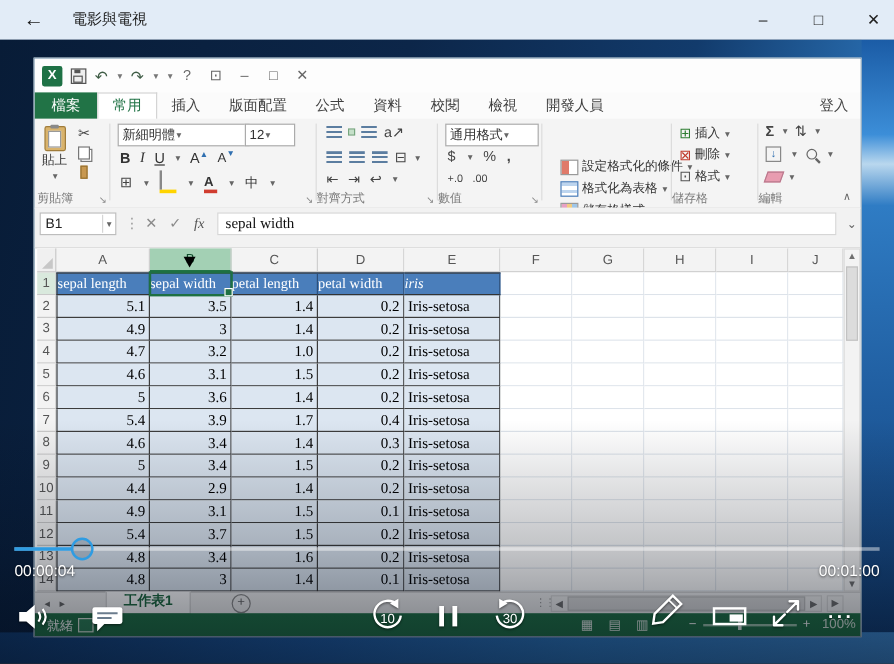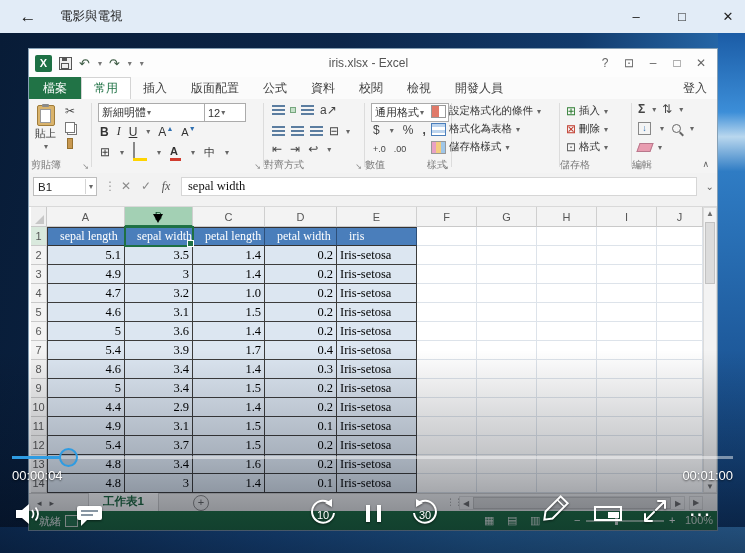--- a/index.html
+++ b/index.html
@@ -88,21 +88,21 @@
   .gridwrap{position:absolute;left:2px;top:158px;width:672px;height:286px;background:#fff;display:grid;
     grid-template-columns:16px 78px 68px 72px 72px 80px 60px 60px 60px 60px 46px;
     grid-template-rows:20px repeat(14,19px);}
   .corner{background:#f0f0f0;border-right:1px solid #c9c9c9;border-bottom:1px solid #c9c9c9;position:relative;box-sizing:border-box;}
   .corner::after{content:'';position:absolute;right:2px;bottom:2px;border-left:9px solid transparent;border-bottom:9px solid #c7c7c7;}
   .ch,.rh{background:#f3f3f3;border-right:1px solid #cfcfcf;border-bottom:1px solid #c9c9c9;box-sizing:border-box;
     display:flex;align-items:center;justify-content:center;font-size:11px;color:#565656;}
   .ch.sel{background:#a3d0b4;color:#14512f;border-bottom:2px solid #217346;position:relative;}
   .rh.sel{background:#d9e9dd;}
   .hc{background:#4a7ebb;color:#fff;font-family:"Liberation Serif",serif;font-size:12px;display:flex;align-items:center;
-    padding-left:12px;border-right:1px solid #2d4f79;border-bottom:1px solid #333;border-top:1px solid #333;box-sizing:border-box;position:relative;}
+    padding-left:0;border-right:1px solid #2d4f79;border-bottom:1px solid #333;border-top:1px solid #333;box-sizing:border-box;position:relative;}
   .dc{background:#dce6f1;font-family:"Liberation Serif",serif;font-size:12.5px;color:#000;display:flex;align-items:center;
     border-right:1px solid #3c3c3c;border-bottom:1px solid #3c3c3c;box-sizing:border-box;}
   .dc.num{justify-content:flex-end;padding-right:3px;}
   .dc.txt{padding-left:3px;}
   .bl{border-left:1px solid #3c3c3c;}
   .ec{border-right:1px solid #dde3ea;border-bottom:1px solid #dde3ea;box-sizing:border-box;background:#fff;}
   .selcell{outline:2px solid #1e7043;outline-offset:-1px;z-index:2;}
   .selcell::after{content:'';position:absolute;right:-2px;bottom:-2px;width:5px;height:5px;background:#1e7043;border:1px solid #fff;z-index:3;}
   .colcursor{position:absolute;left:122px;top:7px;width:0;height:0;border-left:5px solid transparent;border-right:5px solid transparent;border-top:9px solid #000;z-index:4;}
 
@@ -166,21 +166,20 @@
     <div class="titlebar">
       <div class="qat">
         <span class="xl-logo">X</span>
         <span class="i-save"></span>
         <span class="undo">↶</span>
           <span class="dd">▾</span>
         <span class="redo">↷</span>
           <span class="dd">▾</span>
         <span class="dd">▾</span>
       </div>
-      <span class="xl-t">iris.xlsx - Excel</span>
       <div class="tcbtns">
         <span class="tcb">?</span>
         <span class="tcb">⊡</span>
         <span class="tcb">–</span>
         <span class="tcb">□</span>
         <span class="tcb">✕</span>
       </div>
     </div>
 
     <div class="rtabs">
@@ -283,21 +282,21 @@
         </div>
         <div class="rrow" style="left:8px;top:45px;gap:8px;font-size:9px;color:#444;">
           <span>+.0</span>
           <span>.00</span>
         </div>
         <span class="grp-label">數值</span>
         <span class="launch">↘</span>
       </div>
       <span class="gsep" style="left:422px;"></span>
 
-      <div class="grp" style="left:398px;width:107px;">
+      <div class="grp" style="left:434px;width:107px;margin-top:28px;">
         <div style="position:absolute;left:4px;top:3px;">
             <div class="sitem">
               <span class="i-cf"></span>
               <span>設定格式化的條件</span>
               <span class="dd">▾</span>
             </div>
             <div class="sitem">
               <span class="i-fat"></span>
               <span>格式化為表格</span>
               <span class="dd">▾</span>
@@ -380,21 +379,21 @@
         <div class="ch">F</div>
         <div class="ch">G</div>
         <div class="ch">H</div>
         <div class="ch">I</div>
         <div class="ch">J</div>
         <div class="rh sel">1</div>
         <div class="hc bl" style="border-top: 1px solid rgb(51, 51, 51);">sepal length</div>
         <div class="hc selcell" style="border-top: 1px solid rgb(51, 51, 51);">sepal width</div>
         <div class="hc" style="border-top: 1px solid rgb(51, 51, 51);">petal length</div>
         <div class="hc" style="border-top: 1px solid rgb(51, 51, 51);">petal width</div>
-        <div class="hc" style="border-top: 1px solid rgb(51, 51, 51);">iris</div>
+        <div class="hc" style="border-top: 1px solid rgb(51, 51, 51); font-style: italic;">iris</div>
         <div class="ec"></div>
         <div class="ec"></div>
         <div class="ec"></div>
         <div class="ec"></div>
         <div class="ec"></div>
         <div class="rh">2</div>
         <div class="dc num bl">5.1</div>
         <div class="dc num">3.5</div>
         <div class="dc num">1.4</div>
         <div class="dc num">0.2</div>

